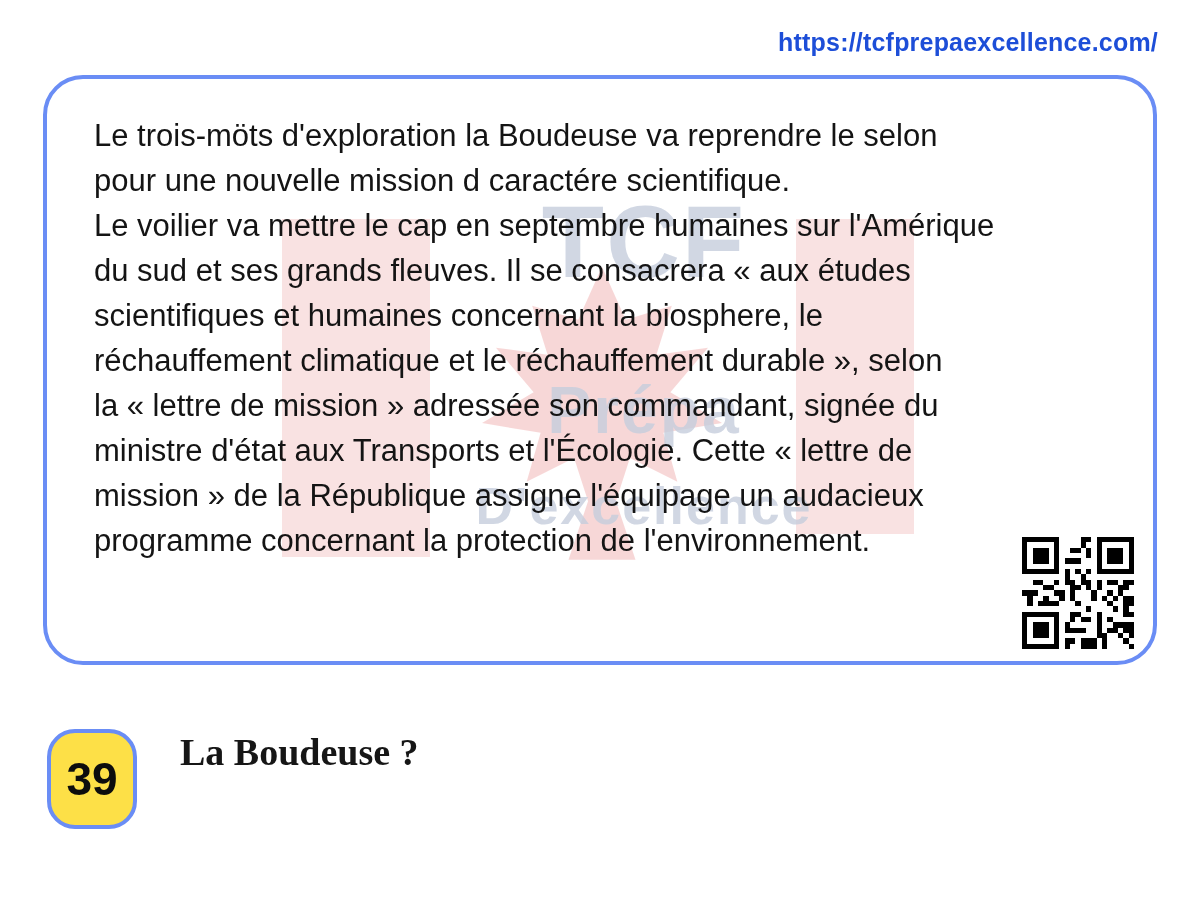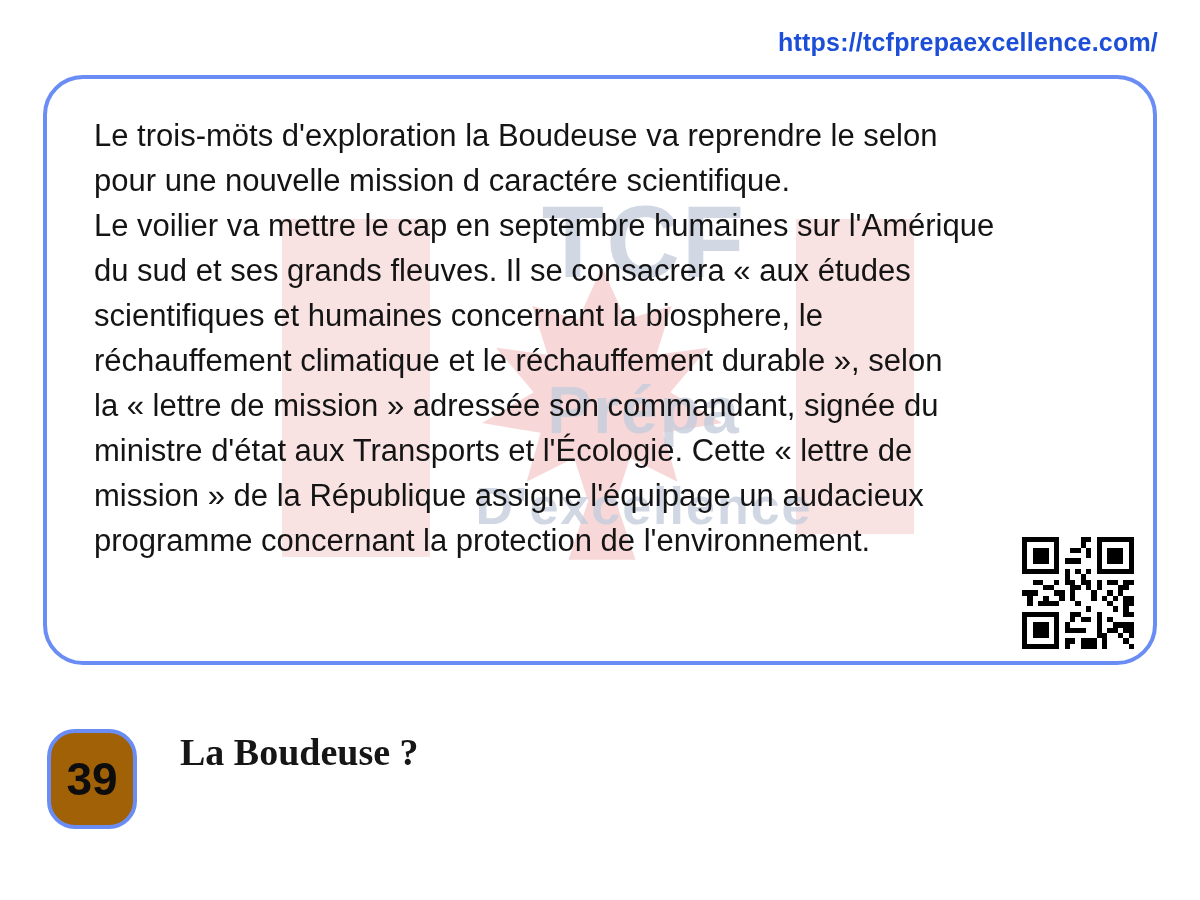--- a/index.html
+++ b/index.html
@@ -107,21 +107,21 @@
 
   
   .question-number-badge{
     position:absolute;
     left:47px;
     top:729px;
     width:90px;
     height:100px;
     border:4px solid var(--accent);
     border-radius:28px;
-    background:#a16207;
+    background:#fde047;
     display:flex;
     align-items:center;
     justify-content:center;
     font-size:46px;
     font-weight:bold;
     color:#0d0d0d;
   }
   .question-text{
     position:absolute;
     left:180px;

